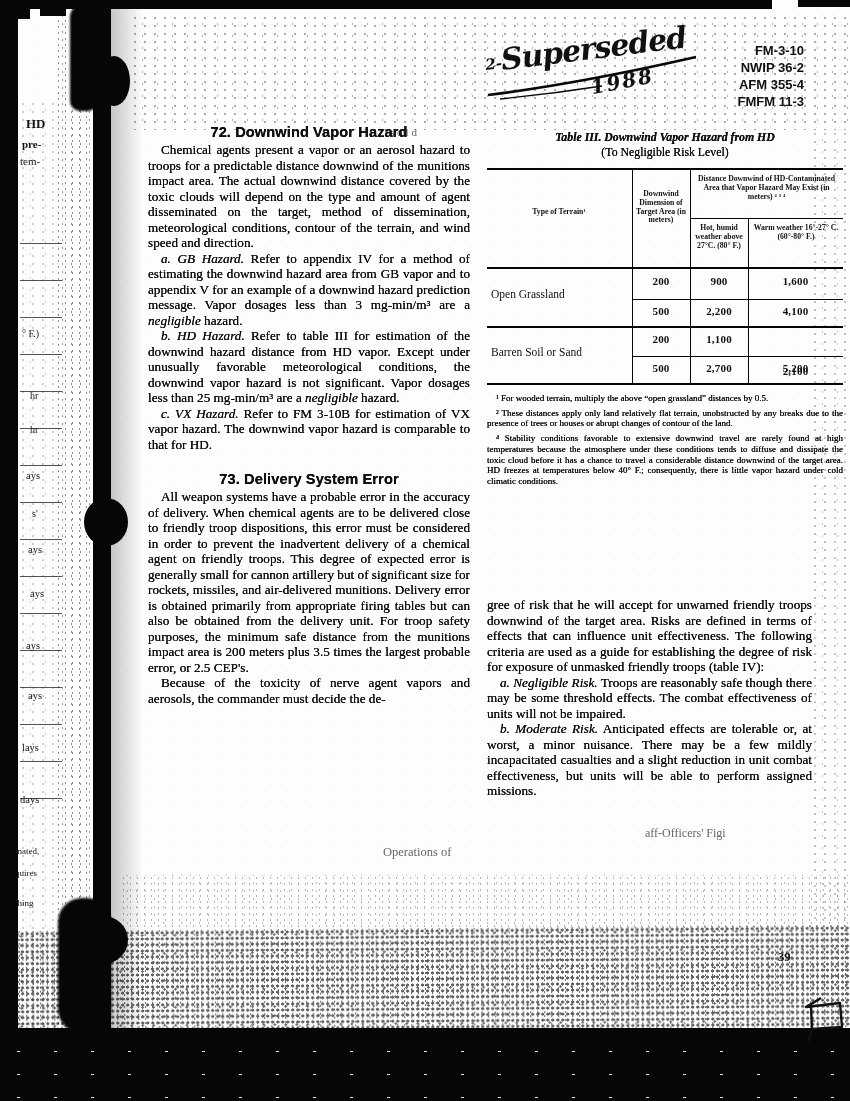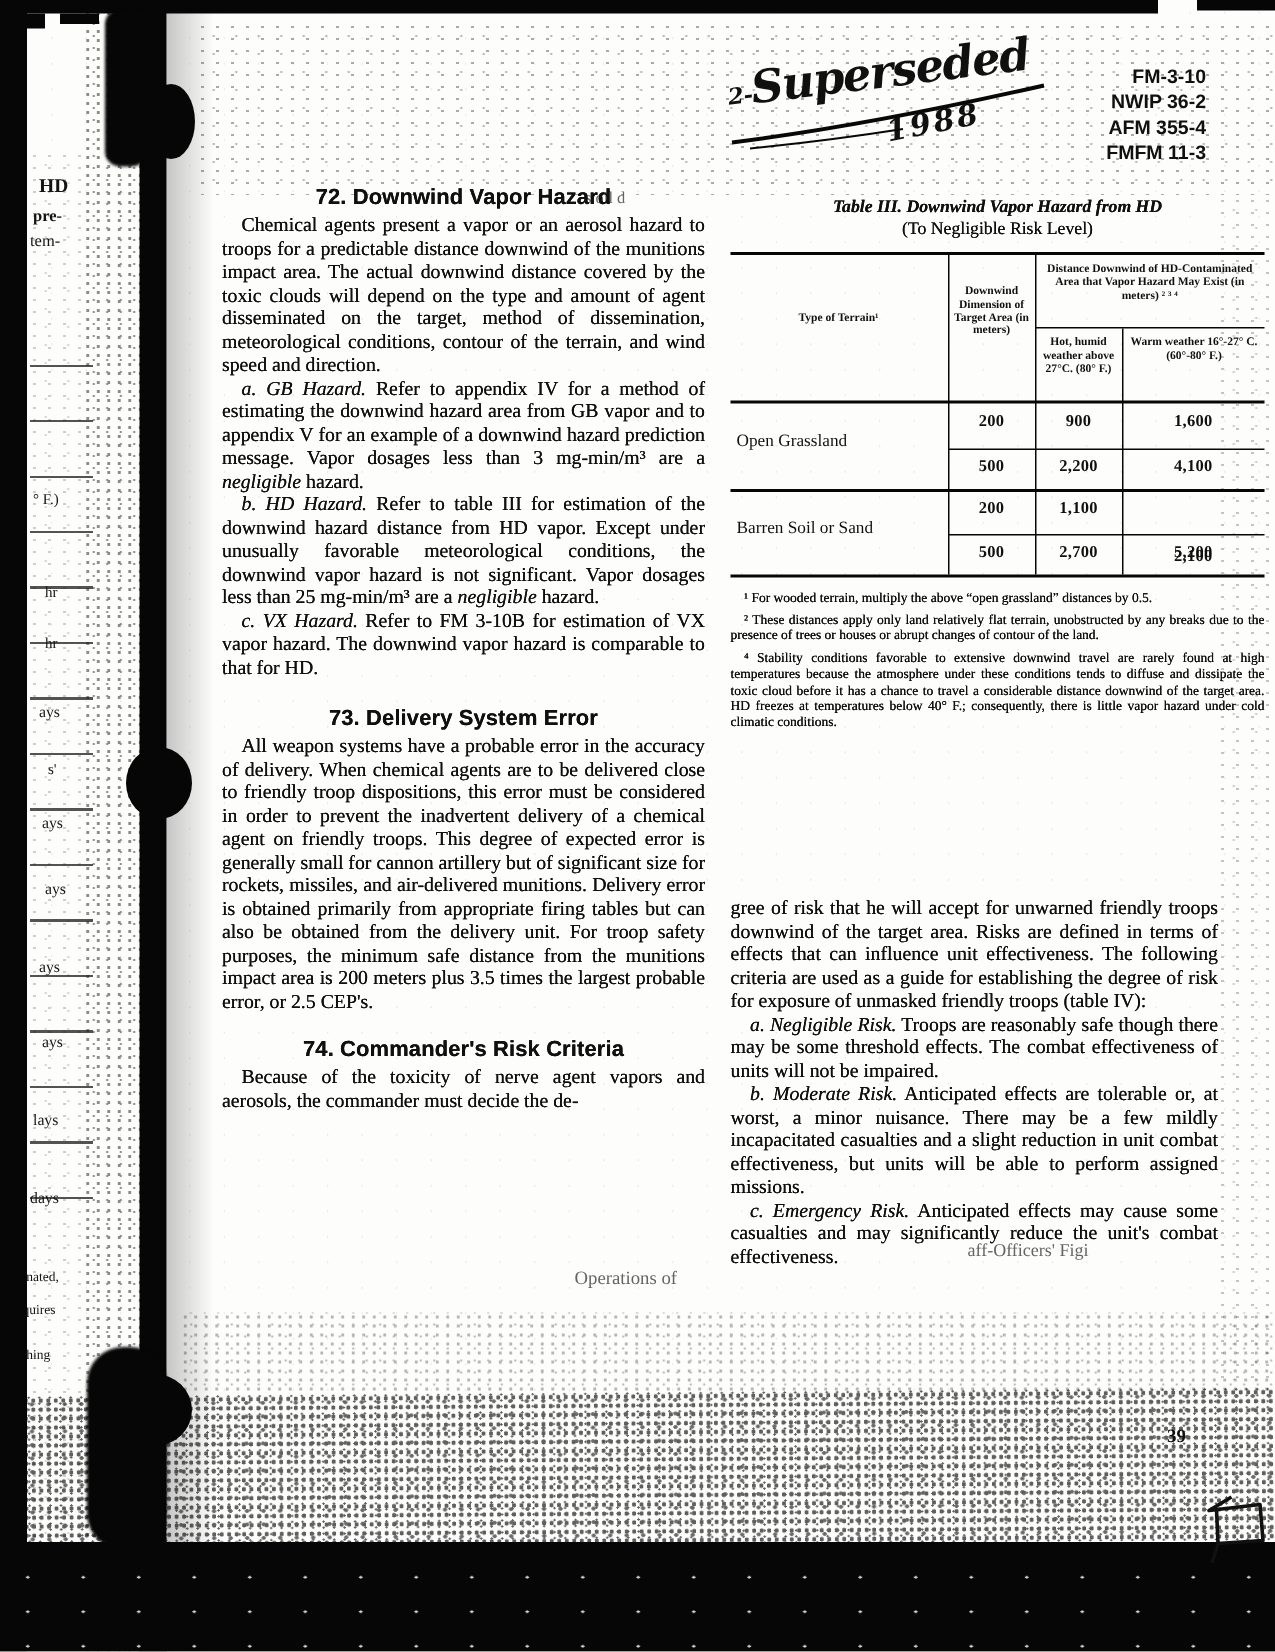--- a/index.html
+++ b/index.html
@@ -152,24 +152,20 @@
     </p>
     <p class="p-c">
       <span class="lead">c. VX Hazard.</span>
       <span>Refer to FM 3-10B for estimation of VX vapor hazard. The downwind vapor hazard is comparable to that for HD.</span>
     </p>
     <div class="h-sec h-73">
       <span>73.</span>
       <span>Delivery System Error</span>
     </div>
     <p class="p-73">All weapon systems have a probable error in the accuracy of delivery. When chemical agents are to be delivered close to friendly troop dispositions, this error must be considered in order to prevent the inadvertent delivery of a chemical agent on friendly troops. This degree of expected error is generally small for cannon artillery but of significant size for rockets, missiles, and air-delivered munitions. Delivery error is obtained primarily from appropriate firing tables but can also be obtained from the delivery unit. For troop safety purposes, the minimum safe distance from the munitions impact area is 200 meters plus 3.5 times the largest probable error, or 2.5 CEP's.</p>
-    <div class="h-sec h-74">
-      <span>74.</span>
-      <span>Commander's Risk Criteria</span>
-    </div>
     <p class="p-74">Because of the toxicity of nerve agent vapors and aerosols, the commander must decide the de-</p>
   </div>
 
   <div class="t3-title">
     <div class="l1">Table III. Downwind Vapor Hazard from HD</div>
     <div class="l2">(To Negligible Risk Level)</div>
   </div>
 
   <div class="t3">
 
@@ -215,24 +211,20 @@
   <div class="colR">
     <p style="text-indent:0;">gree of risk that he will accept for unwarned friendly troops downwind of the target area. Risks are defined in terms of effects that can influence unit effectiveness. The following criteria are used as a guide for establishing the degree of risk for exposure of unmasked friendly troops (table IV):</p>
     <p class="p-ra">
       <span class="lead">a. Negligible Risk.</span>
       <span>Troops are reasonably safe though there may be some threshold effects. The combat effectiveness of units will not be impaired.</span>
     </p>
     <p class="p-rb">
       <span class="lead">b. Moderate Risk.</span>
       <span>Anticipated effects are tolerable or, at worst, a minor nuisance. There may be a few mildly incapacitated casualties and a slight reduction in unit combat effectiveness, but units will be able to perform assigned missions.</span>
     </p>
-    <p class="p-rc">
-      <span class="lead">c. Emergency Risk.</span>
-      <span>Anticipated effects may cause some casualties and may significantly reduce the unit's combat effectiveness.</span>
-    </p>
   </div>
 
   <div class="pageno">39</div>
 
   <svg class="marks" width="850" height="1101" viewBox="0 0 850 1101">
     <path d="M 488 95 C 560 86 630 72 696 57" stroke="#080808" stroke-width="2.6" fill="none"></path>
     <path d="M 500 99 C 540 95 570 91 602 86" stroke="#080808" stroke-width="1.3" fill="none"></path>
     <path d="M 821 998 L 806 1007 L 840 1003 L 842 1027 L 812 1029 L 811 1006 M 812 1029 L 808 1042" stroke="#111" stroke-width="2.4" fill="none" stroke-linejoin="round"></path>
   </svg>
 

